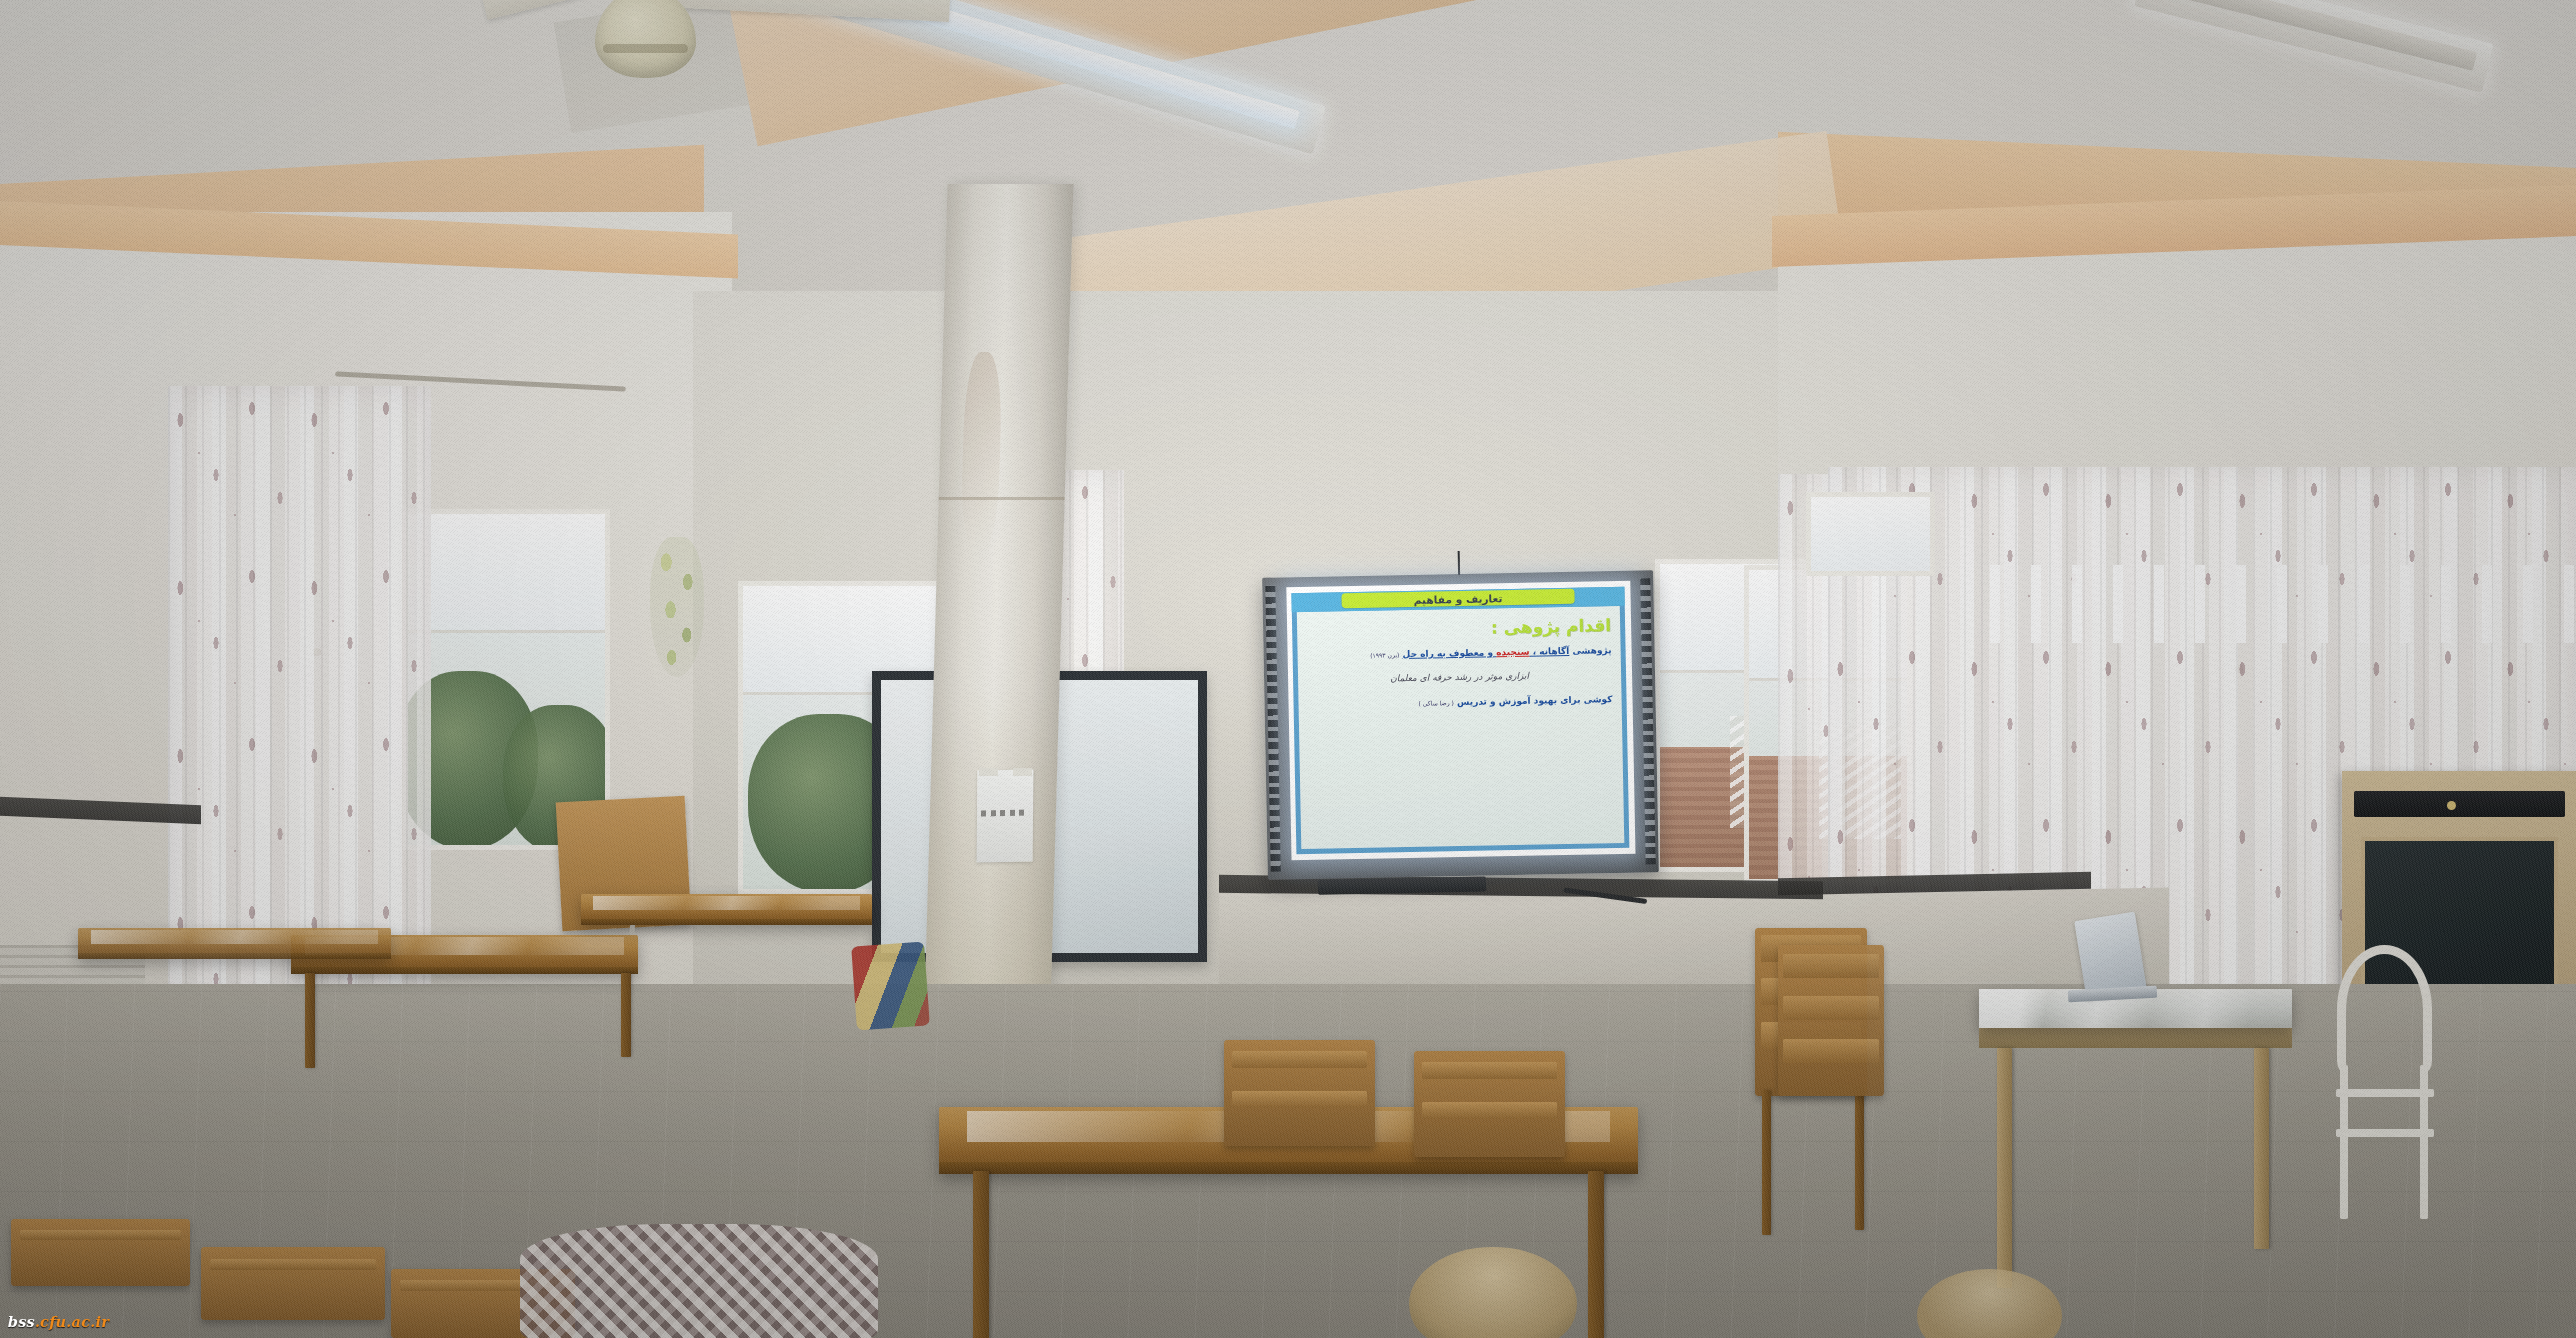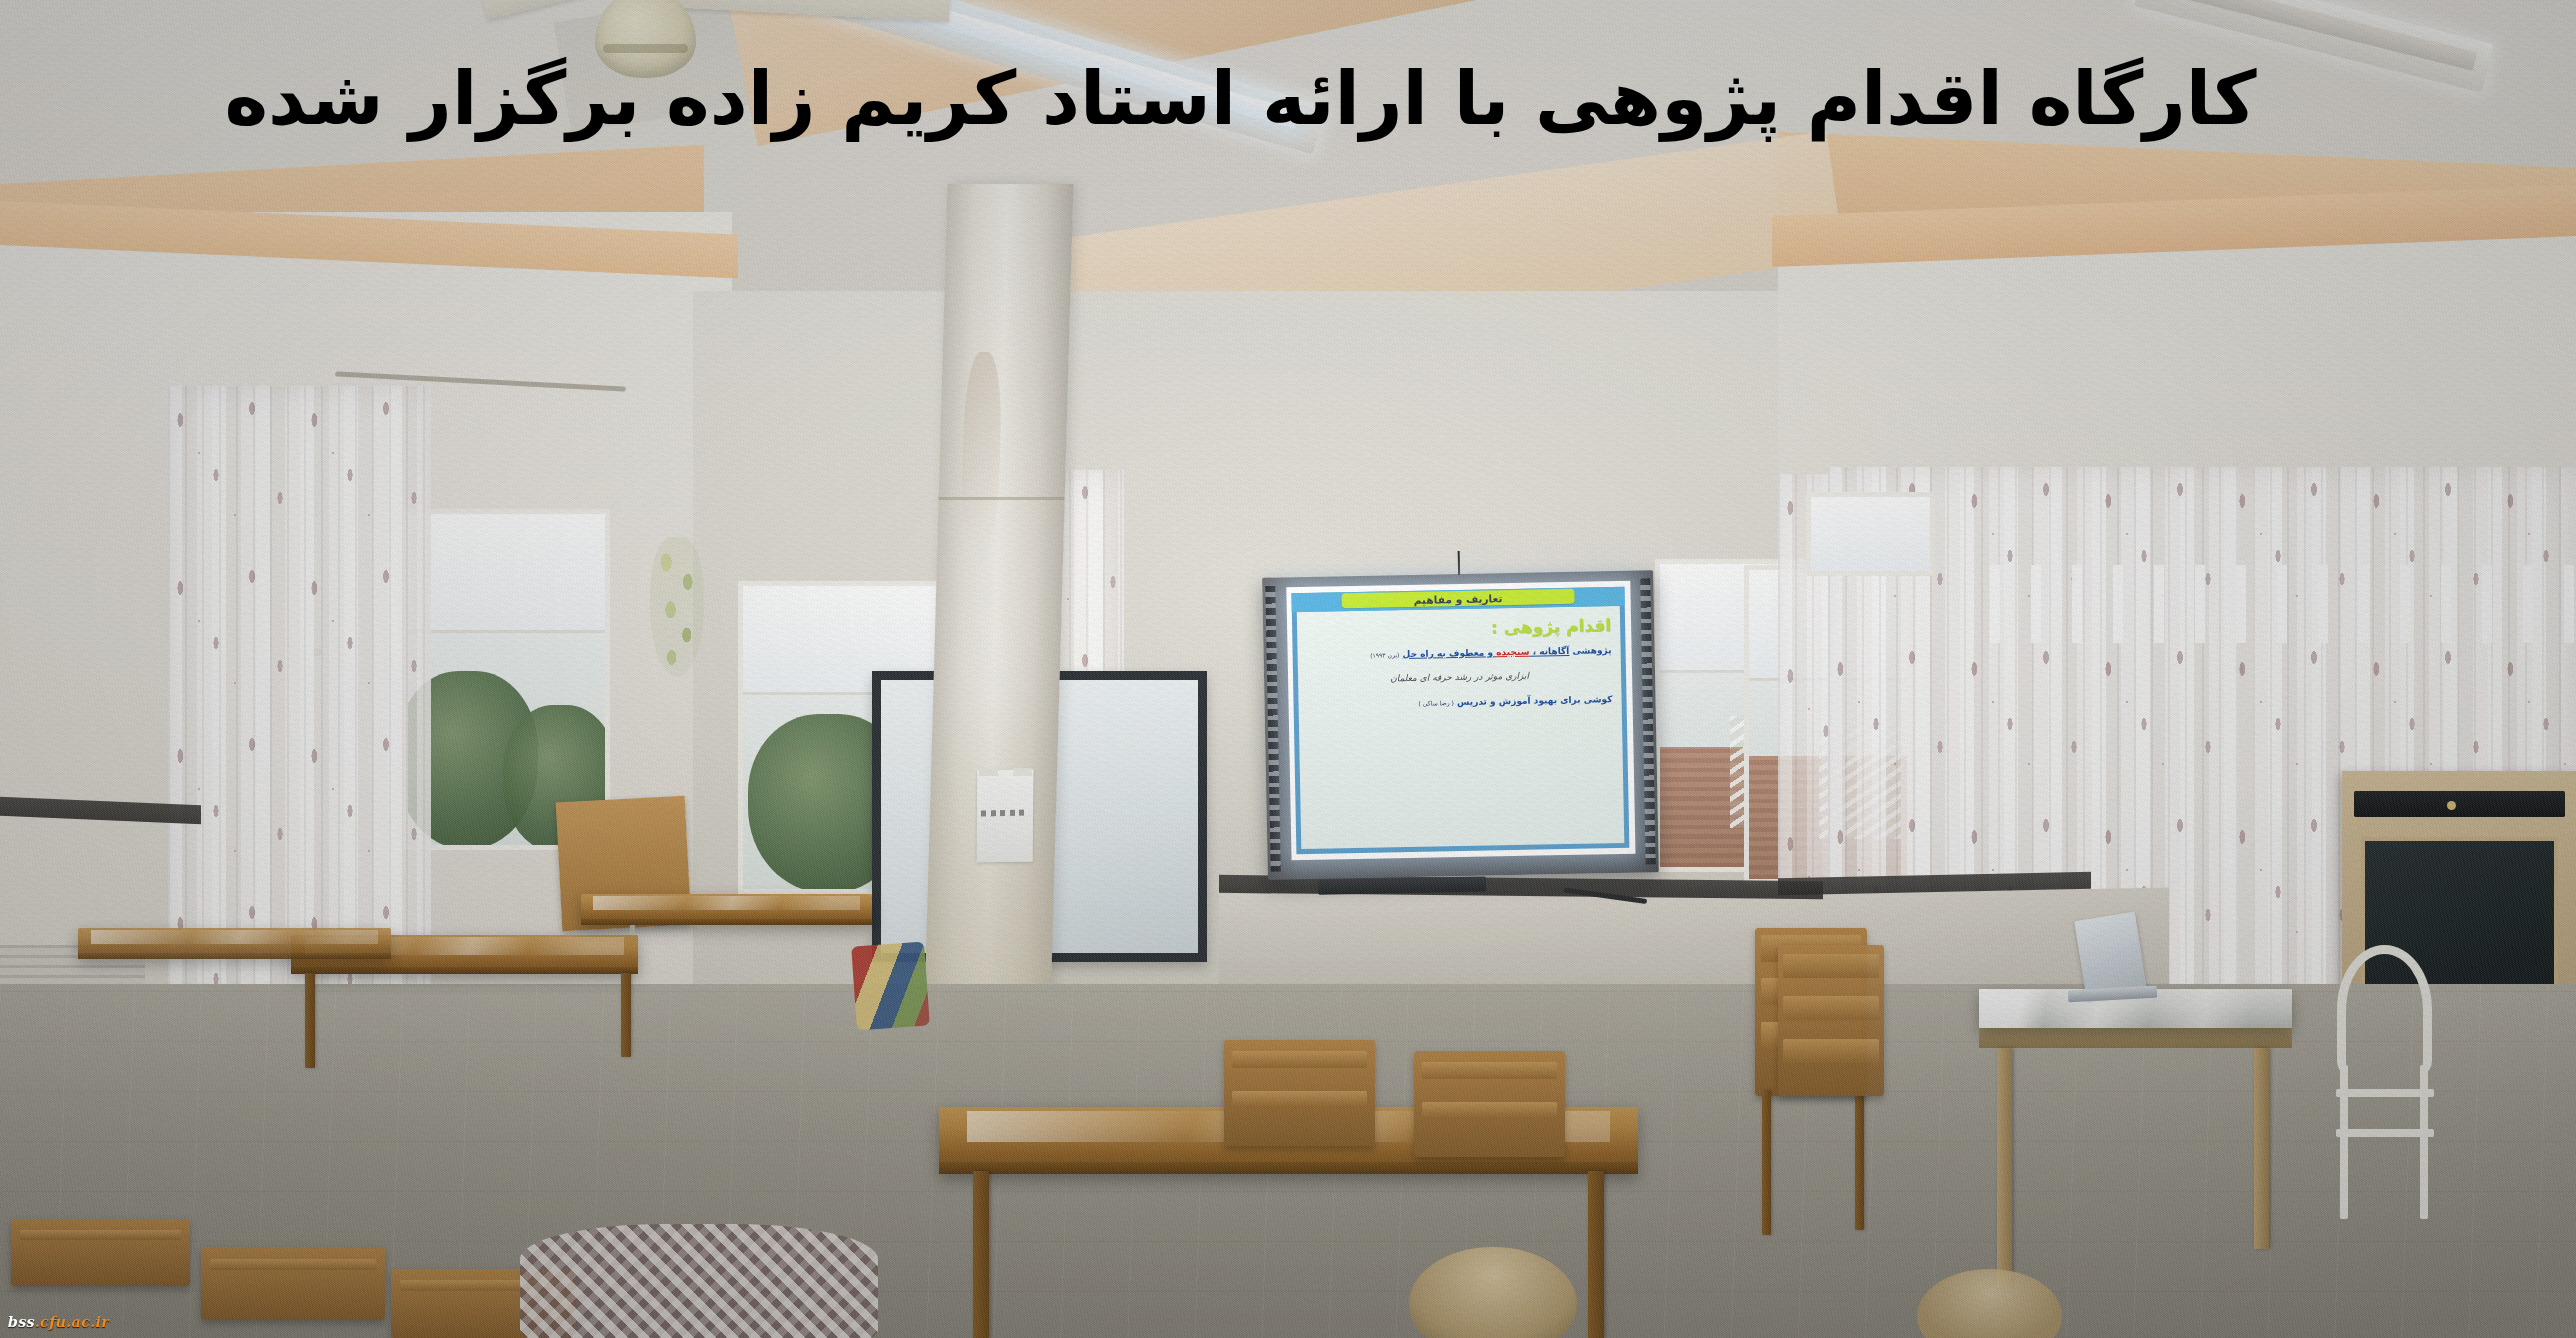--- a/index.html
+++ b/index.html
@@ -866,21 +866,20 @@
     background:radial-gradient(ellipse at 50% 30%, #e6d2a8, #bba271 70%, #8e7a50);
     border-radius:50% 50% 20% 20%/60% 60% 40% 40%; opacity:.9;"></div>
   <div style="position:absolute; left:1917px; top:1269px; width:145px; height:78px;
     background:radial-gradient(ellipse at 50% 30%, #e2cfa6, #b79d6c 70%);
     border-radius:50% 50% 20% 20%/60% 60% 40% 40%; opacity:.85;"></div>
 
   <div class="grade"></div>
   <div class="grain"></div>
 
   <div class="title-overlay">
-    <div class="title-line l1">کارگاه اقدام پژوهی با ارائه استاد کریم زاده برگزار شده</div>
   </div>
 
   <div class="watermark">
     <span class="w">bss</span><span class="o">.cfu.ac.ir</span>
   </div>
 
 </div>
 
 
 </body></html>

